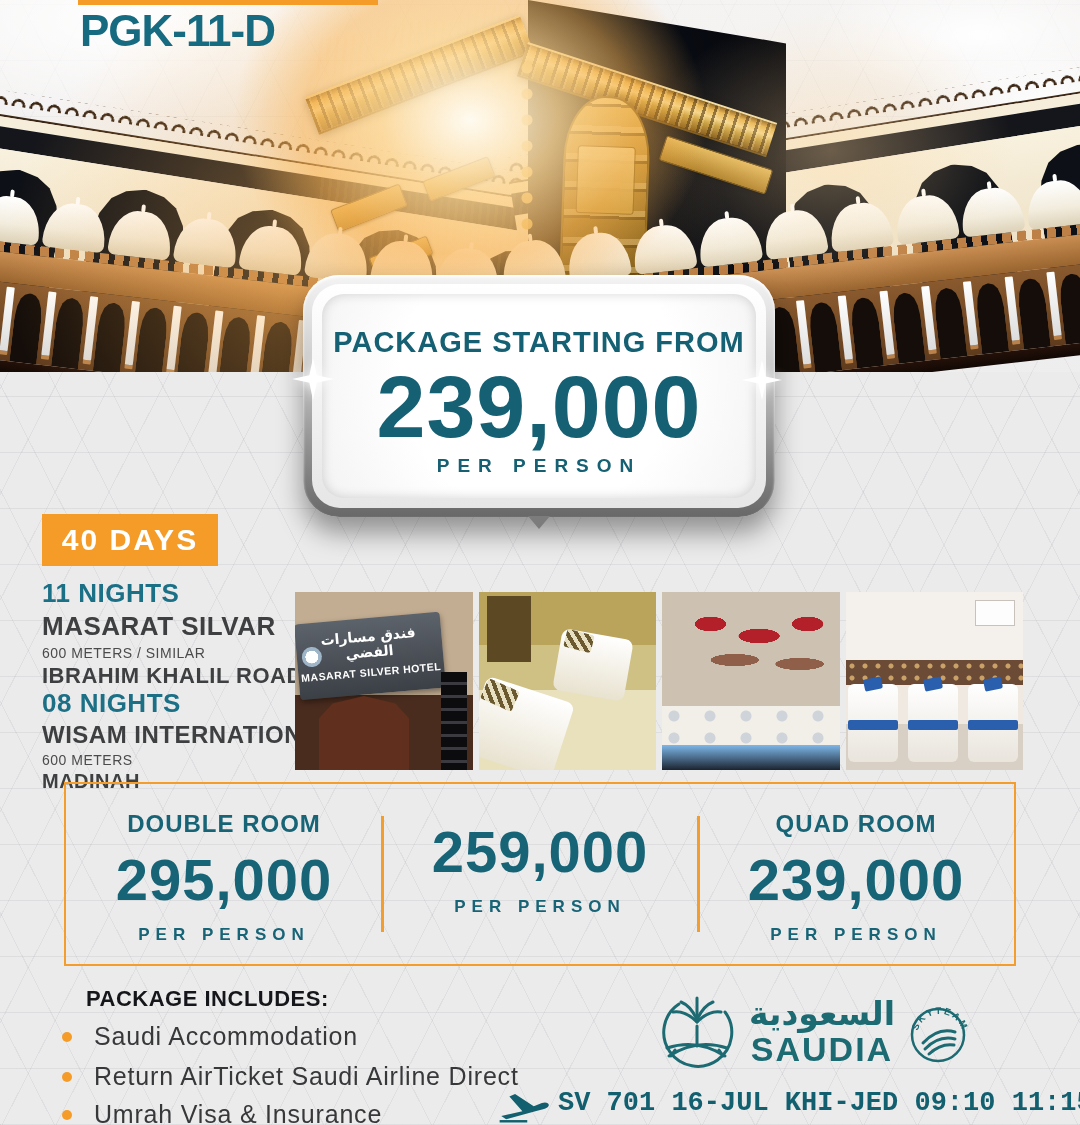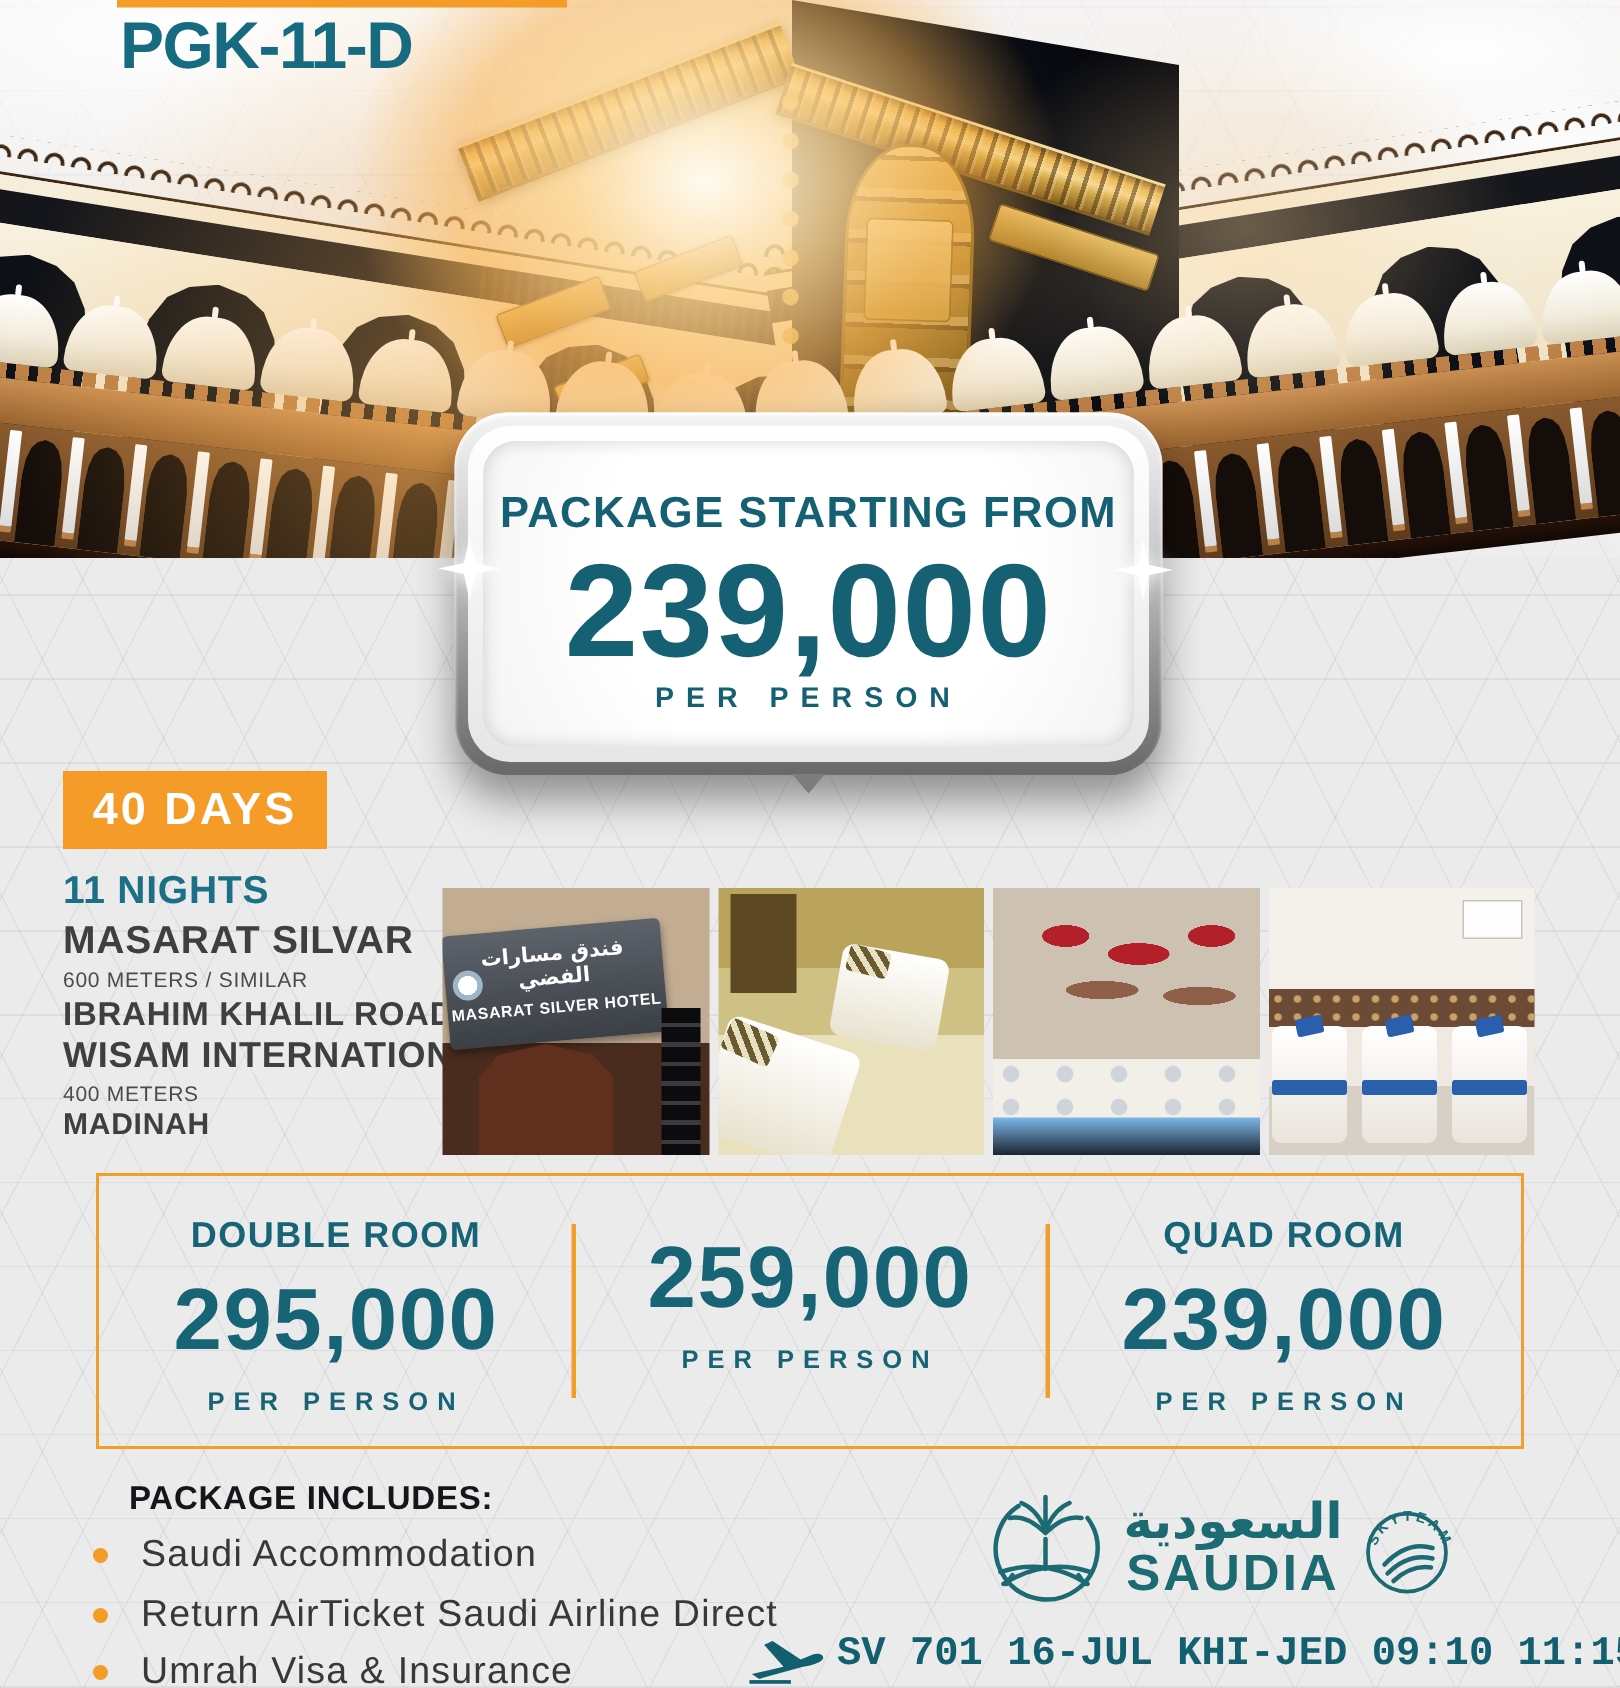--- a/index.html
+++ b/index.html
@@ -324,22 +324,23 @@
 
   <div id="days-badge" class="abs">40 DAYS</div>
 
   <div class="itin" style="top:578px;">
     <div class="nights">11 NIGHTS</div>
     <div class="hotelName">MASARAT SILVAR</div>
     <div class="meta1">600 METERS / SIMILAR</div>
     <div class="meta2">IBRAHIM KHALIL ROAD</div>
   </div>
   <div class="itin" style="top:688px;">
+    <div class="nights">08 NIGHTS</div>
     <div class="hotelName" style="font-size:24px;">WISAM INTERNATIONAL</div>
-    <div class="meta1">400 METERS</div>
+    <div class="meta1">600 METERS</div>
     <div class="meta2" style="font-size:20px;">MADINAH</div>
   </div>
 
   <div id="photos" class="abs">
     <div class="photo" id="p1">
       <div class="sign">
         <div class="logo"></div>
         <div class="sar">فندق مسارات الفضي</div>
         <div class="sen">MASARAT SILVER HOTEL</div>
       </div>

